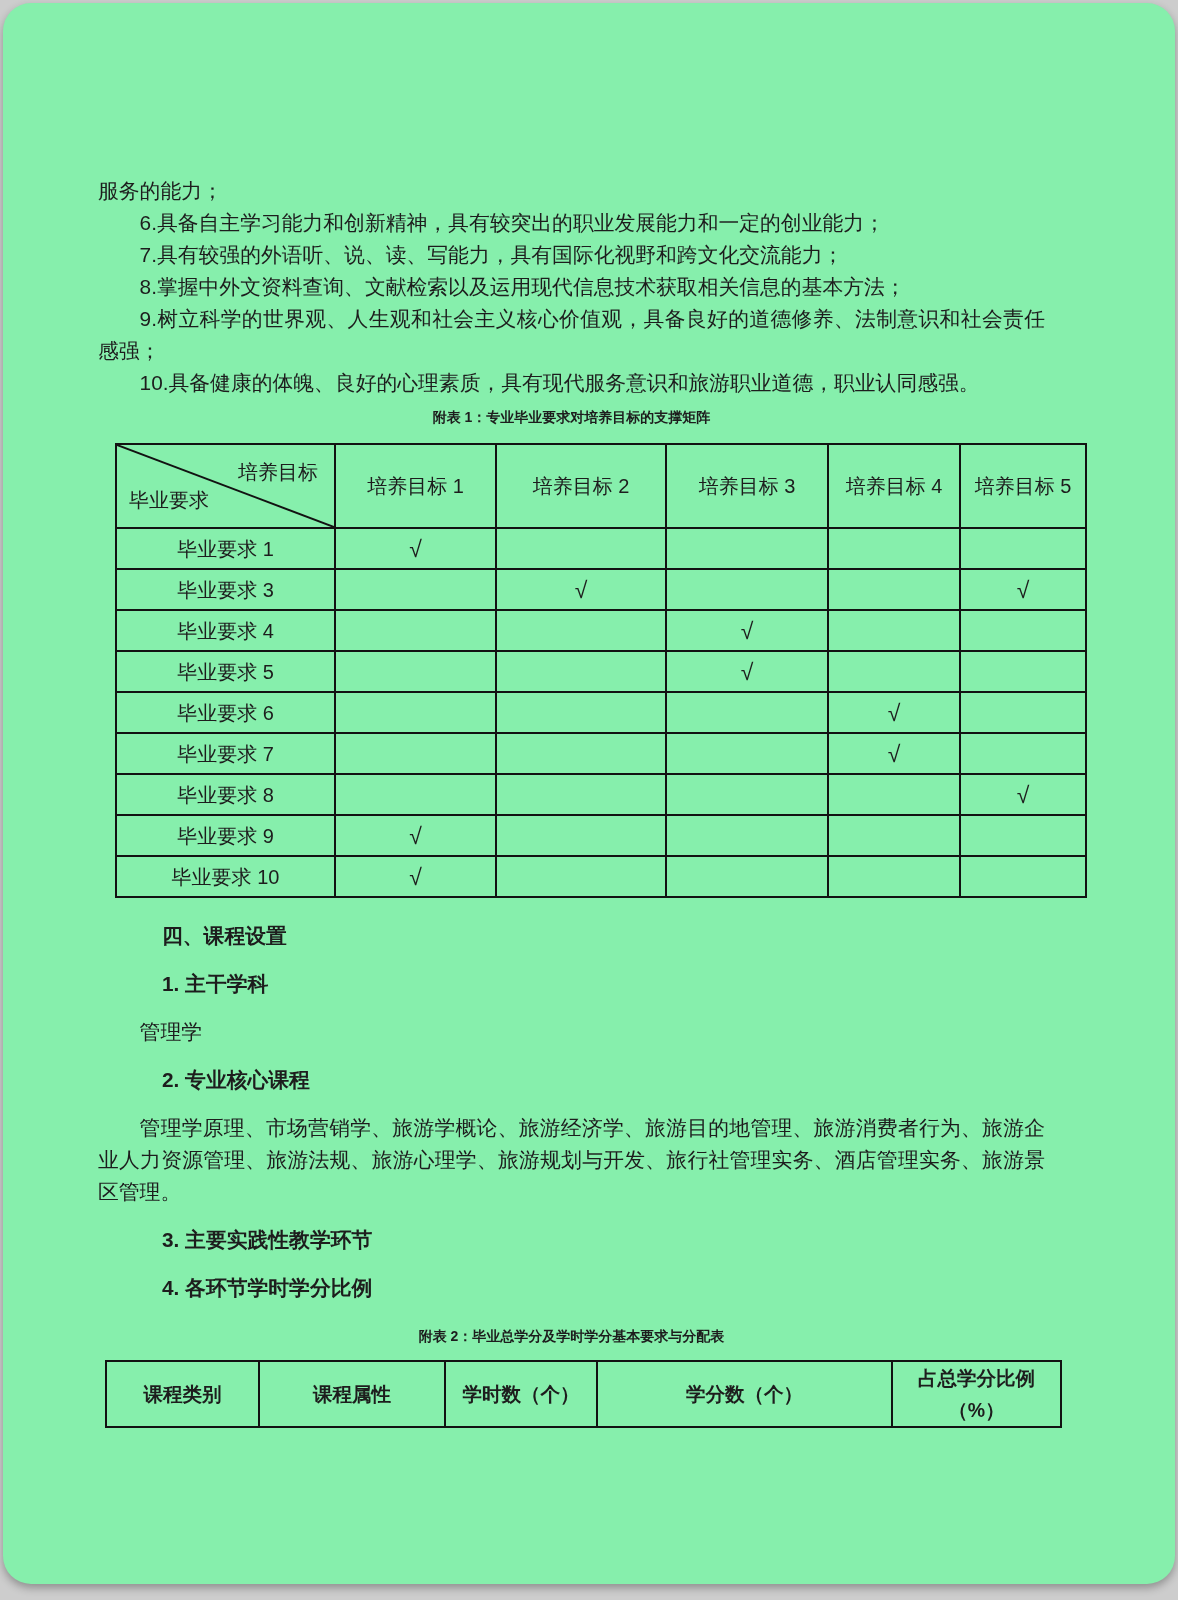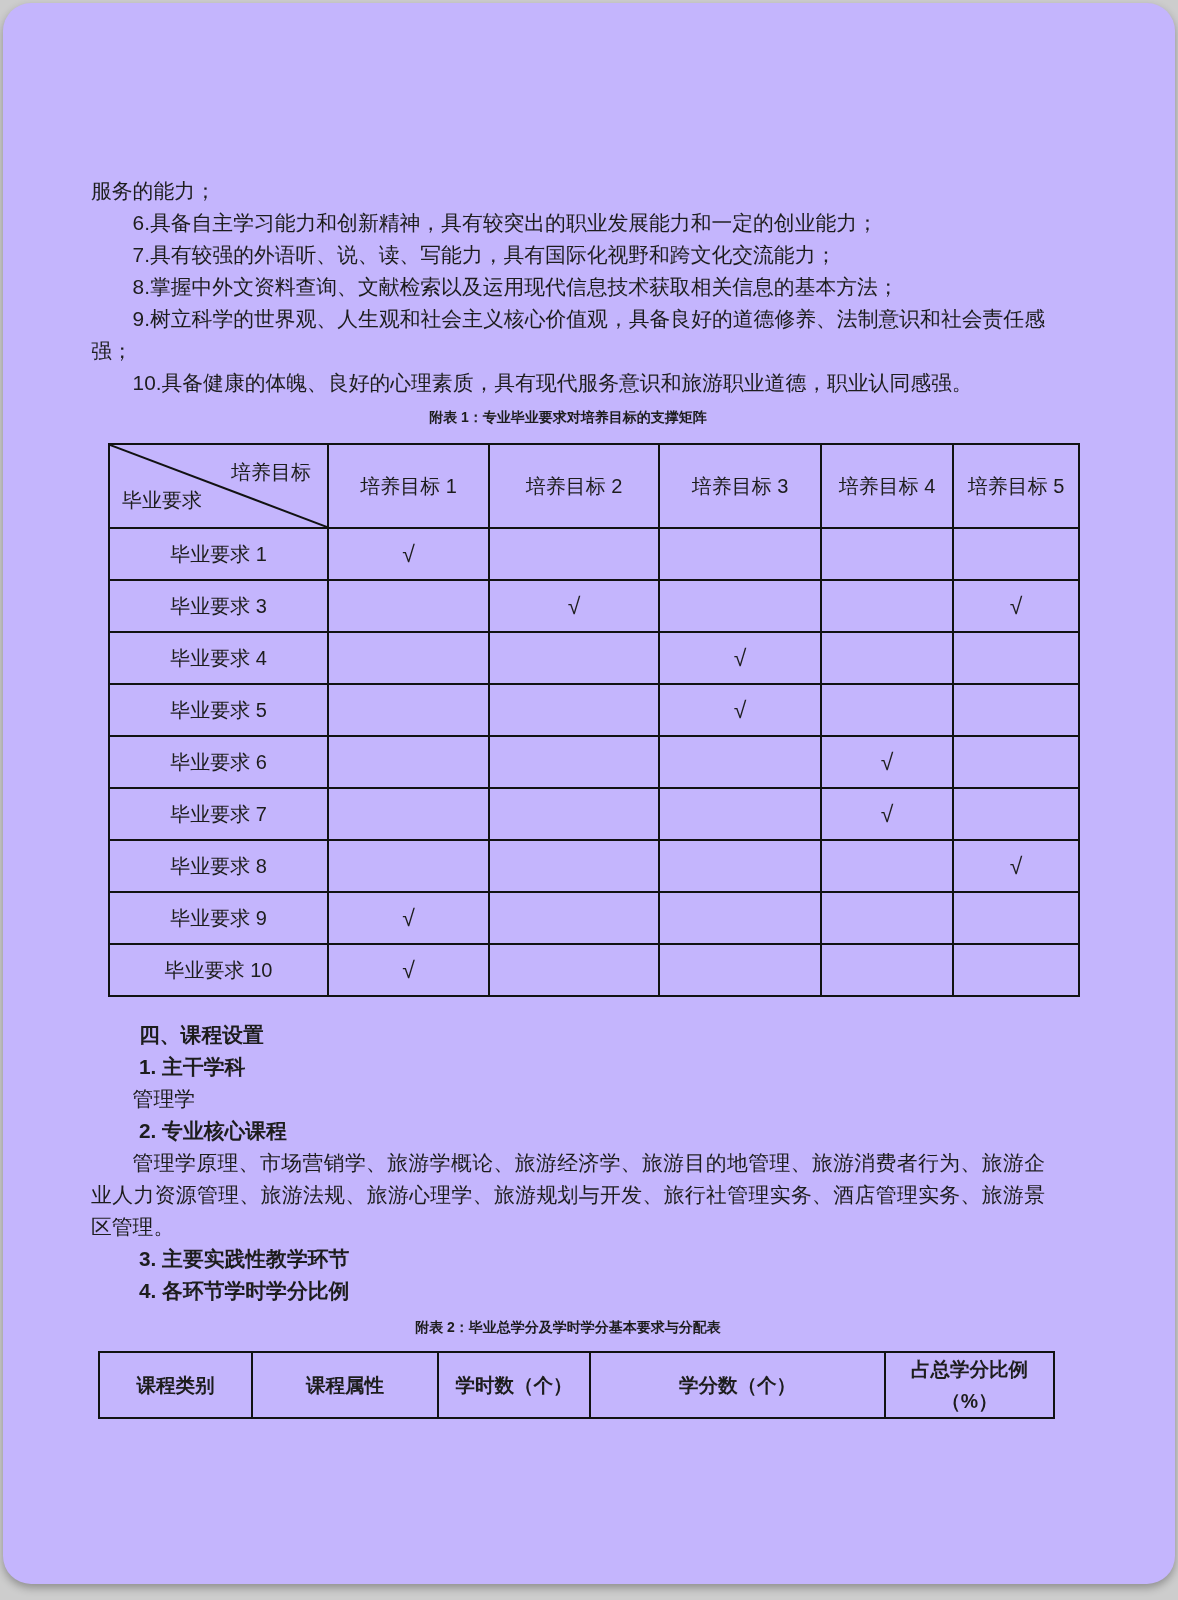--- a/index.html
+++ b/index.html
@@ -8,24 +8,25 @@
     width: 1178px; height: 1600px;
     background: #cdcdcd;
     position: relative;
     font-family: "Liberation Sans", sans-serif;
     color: #1d1d1d;
     overflow: hidden;
   }
   .page {
     position: absolute; left: 3px; top: 3px;
     width: 1172px; height: 1581px;
-    background: #c4b5fd;
+    background: #86efac;
     border-radius: 28px;
     box-shadow: 0 4px 9px rgba(0,0,0,0.30);
     overflow: hidden;
+    padding-left: 7px;
   }
   .content {
     padding: 172px 130px 0 88px; 
     font-size: 20.8px;
     line-height: 32px;
   }
   p.body { margin: 0; text-align: justify; text-indent: 2em; }
   p.body.no-indent { text-indent: 0; }
 
   .table-title {
@@ -45,30 +46,30 @@
     font-family: Liberation Sans, sans-serif;
     font-size: 20px;
   }
   .matrix td {
     border: 2px solid #121212;
     text-align: center;
     vertical-align: middle;
     padding: 0;
   }
   .matrix tr.head td { height: 84px; }
-  .matrix tr.brow td { height: 52px; }
+  .matrix tr.brow td { height: 41px; }
   .matrix td.corner { position: relative; }
   .corner svg { position: absolute; left: 0; top: 0; width: 100%; height: 100%; display: block; }
   .corner .ct { position: absolute; top: 11px; right: 16px; }
   .corner .cb { position: absolute; bottom: 11px; left: 12px; }
   .matrix td.mark { font-size: 23px; }
 
   
   .sec-heading, .sub-heading {
-    margin: 0; font-size: 20.8px; line-height: 32px;
+    margin: 16px; font-size: 20.8px; line-height: 32px;
     font-weight: bold; text-indent: 48px;
   }
   .sec-heading { margin-top: 22px; }
 
   
   .table-title.t2 { margin-top: 4px; }
   table.alloc {
     border-collapse: collapse;
     table-layout: fixed;
     width: 955px;

